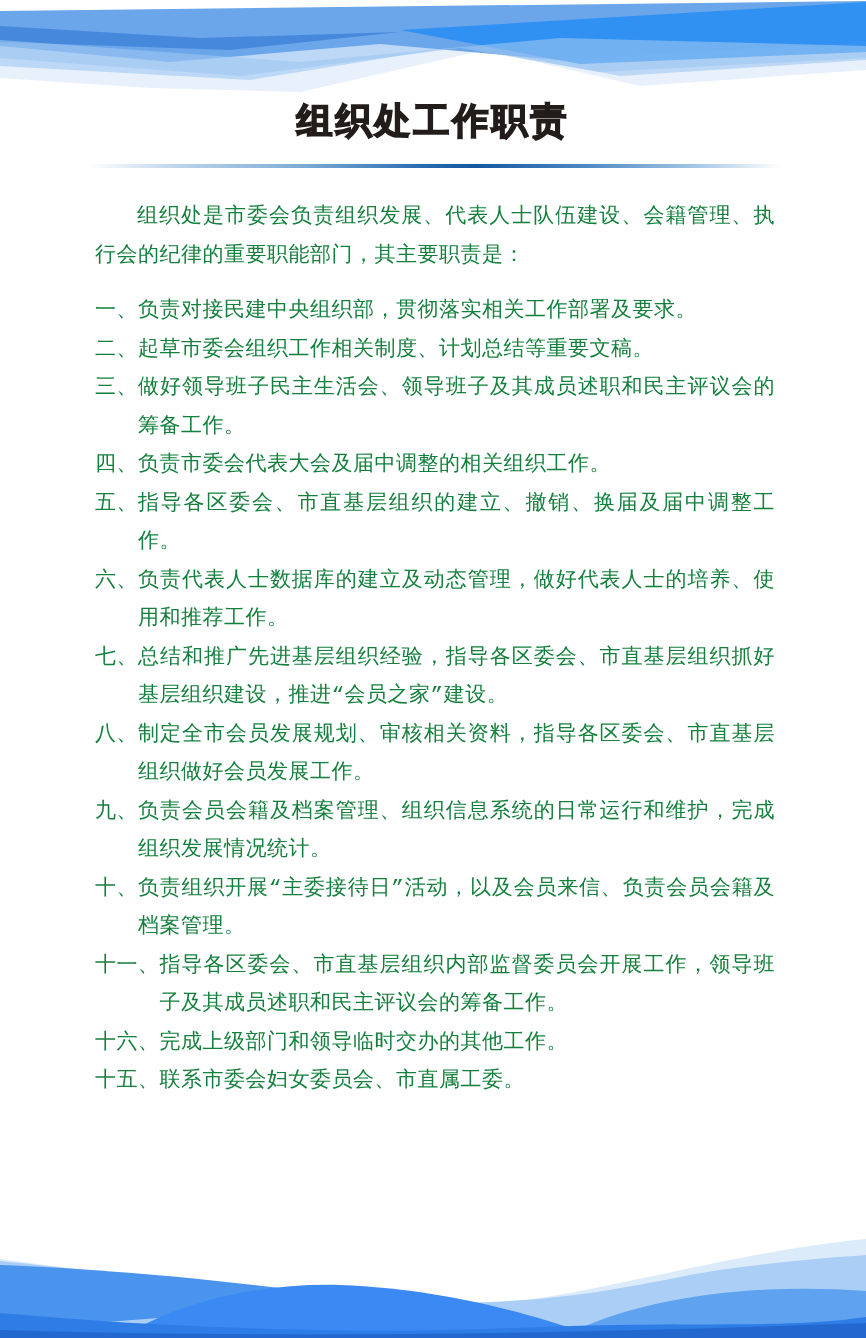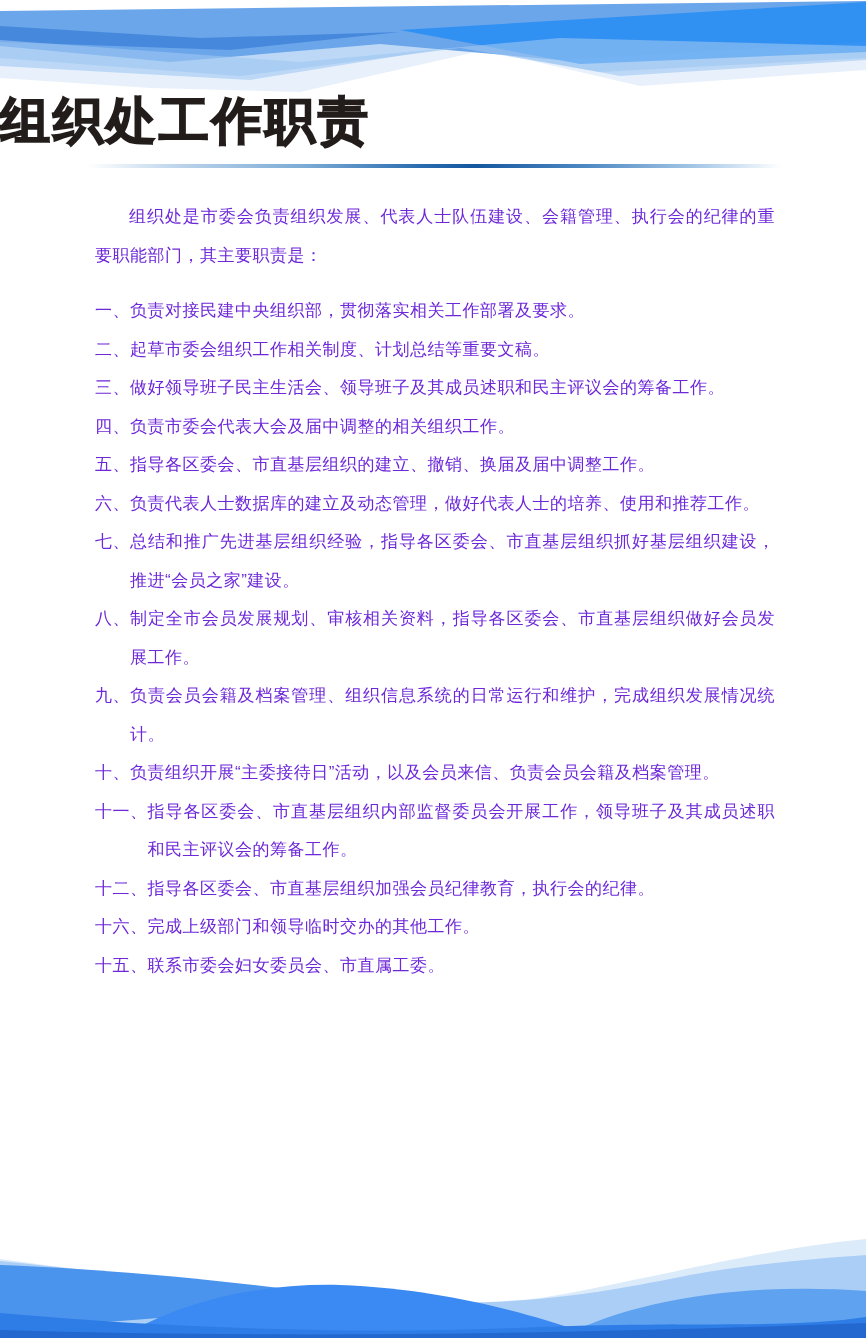--- a/index.html
+++ b/index.html
@@ -20,22 +20,22 @@
     display: block;
     pointer-events: none;
   }
   .top-decor { top: 0; height: 150px; }
   .bottom-decor { bottom: 0; height: 105px; }
   .page-title {
     position: absolute;
     top: 90px;
     left: 0;
     width: 100%;
-    text-align: left;
-    font-size: 50px;
+    text-align: center;
+    font-size: 36px;
     line-height: 62px;
     font-weight: 900;
     color: #221d1b;
     letter-spacing: 3px;
     -webkit-text-stroke: 1.6px #221d1b;
   }
   .title-divider {
     position: absolute;
     top: 164px;
     left: 87px;
@@ -50,24 +50,25 @@
       #15579f 56%,
       #4f89c3 72%,
       #a7c8e7 88%,
       rgba(150,190,230,0) 100%);
   }
   .main {
     position: absolute;
     top: 198px;
     left: 95px;
     width: 680px;
-    color: #6d28d9;
-    font-size: 17px;
+    color: #15803d;
+    font-size: 21px;
     line-height: 38.5px;
     letter-spacing: 0.5px;
+    font-family: Liberation Mono, monospace;
   }
   .intro {
     text-indent: 2em;
     text-align: justify;
     text-justify: inter-ideograph;
     margin-bottom: 17px;
   }
   .duty-list { list-style: none; }
   .duty-item { display: flex; align-items: flex-start; }
   .duty-num { white-space: nowrap; flex: none; }
@@ -137,24 +138,20 @@
       </li>
       <li class="duty-item">
         <span class="duty-num">十、</span>
         <span class="duty-text">负责组织开展“主委接待日”活动，以及会员来信、负责会员会籍及档案管理。</span>
       </li>
       <li class="duty-item">
         <span class="duty-num">十一、</span>
         <span class="duty-text">指导各区委会、市直基层组织内部监督委员会开展工作，领导班子及其成员述职和民主评议会的筹备工作。</span>
       </li>
       <li class="duty-item">
-        <span class="duty-num">十二、</span>
-        <span class="duty-text">指导各区委会、市直基层组织加强会员纪律教育，执行会的纪律。</span>
-      </li>
-      <li class="duty-item">
         <span class="duty-num">十六、</span>
         <span class="duty-text">完成上级部门和领导临时交办的其他工作。</span>
       </li>
       <li class="duty-item">
         <span class="duty-num">十五、</span>
         <span class="duty-text">联系市委会妇女委员会、市直属工委。</span>
       </li>
     </ol>
   </div>
 

